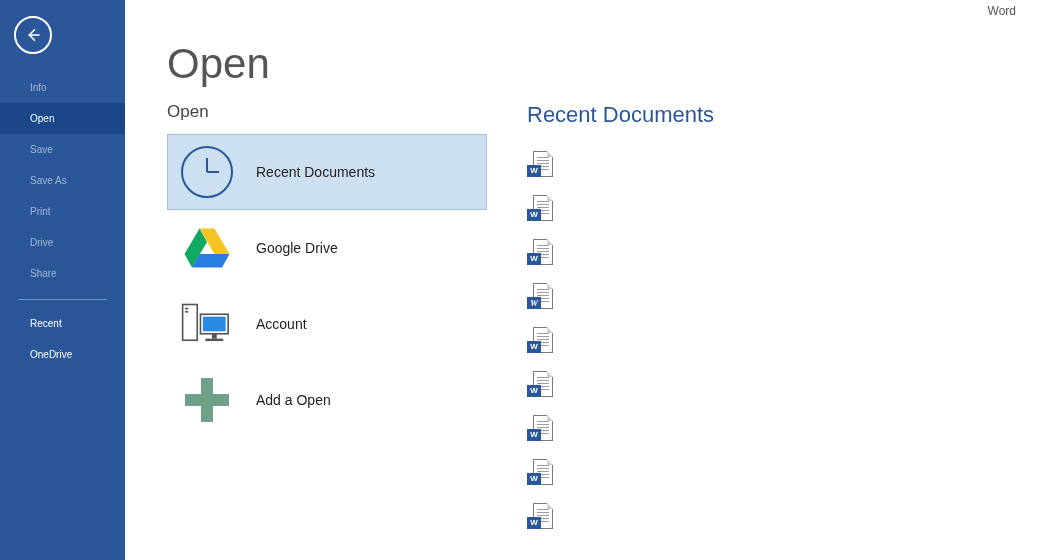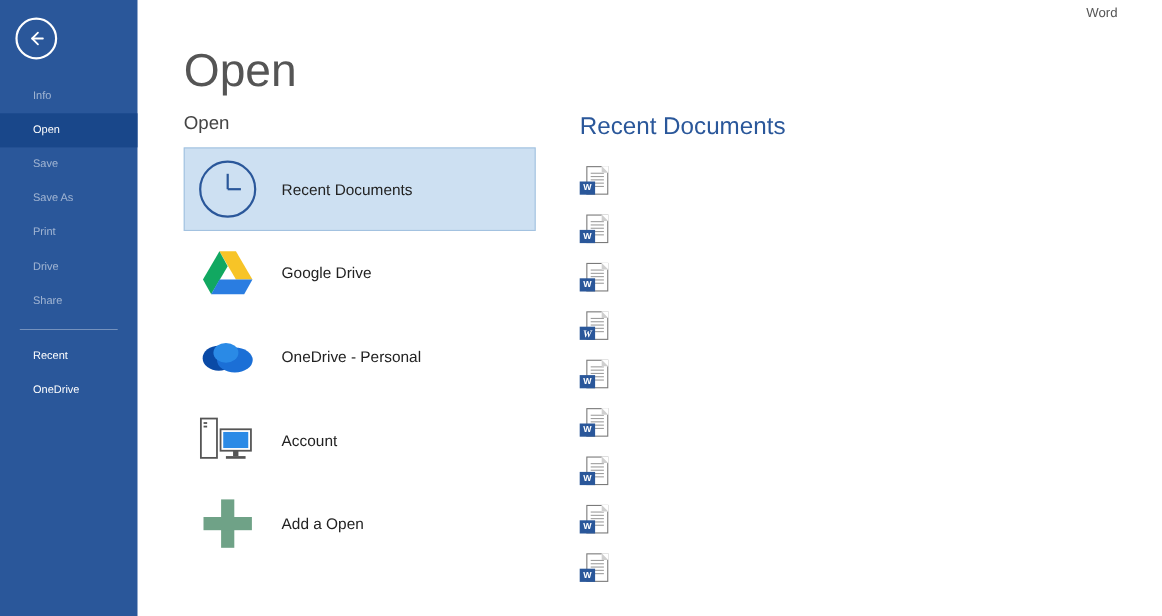--- a/index.html
+++ b/index.html
@@ -101,30 +101,20 @@
           <div class="place-icon">
             <svg viewBox="0 0 64 56" width="48" height="42">
               <polygon points="22,2 42,2 62,36 42,36" fill="#f7c427"></polygon>
               <polygon points="22,2 2,36 12,54 32,20" fill="#11a861"></polygon>
               <polygon points="62,36 52,54 12,54 22,36" fill="#2a7de1"></polygon>
             </svg>
           </div>
           <div class="place-label">Google Drive</div>
         </div>
 
-        <div class="place-item">
-          <div class="place-icon">
-            <svg viewBox="0 0 64 40" width="52" height="34">
-              <ellipse cx="22" cy="22" rx="18" ry="14" fill="#0a4aa6"></ellipse>
-              <ellipse cx="40" cy="24" rx="20" ry="14" fill="#1b6fd6"></ellipse>
-              <ellipse cx="30" cy="16" rx="14" ry="11" fill="#2a8ae6"></ellipse>
-            </svg>
-          </div>
-          <div class="place-label">OneDrive - Personal</div>
-        </div>
 
         <div class="place-item">
           <div class="place-icon">
             <svg viewBox="0 0 64 52" width="52" height="44">
               <rect x="2" y="2" width="18" height="44" fill="none" stroke="#555" stroke-width="2"></rect>
               <rect x="5" y="6" width="4" height="2" fill="#555"></rect>
               <rect x="5" y="10" width="4" height="2" fill="#555"></rect>
               <rect x="24" y="14" width="34" height="24" fill="none" stroke="#555" stroke-width="2"></rect>
               <rect x="27" y="17" width="28" height="18" fill="#2a8ae6"></rect>
               <rect x="38" y="38" width="6" height="6" fill="#555"></rect>

